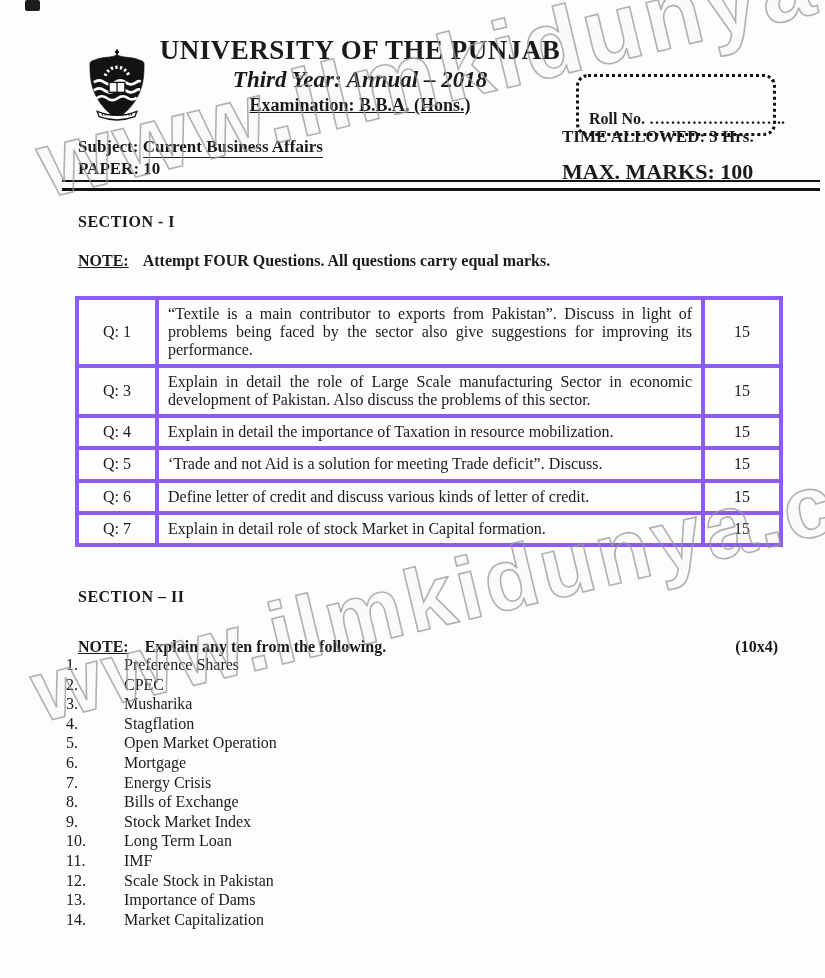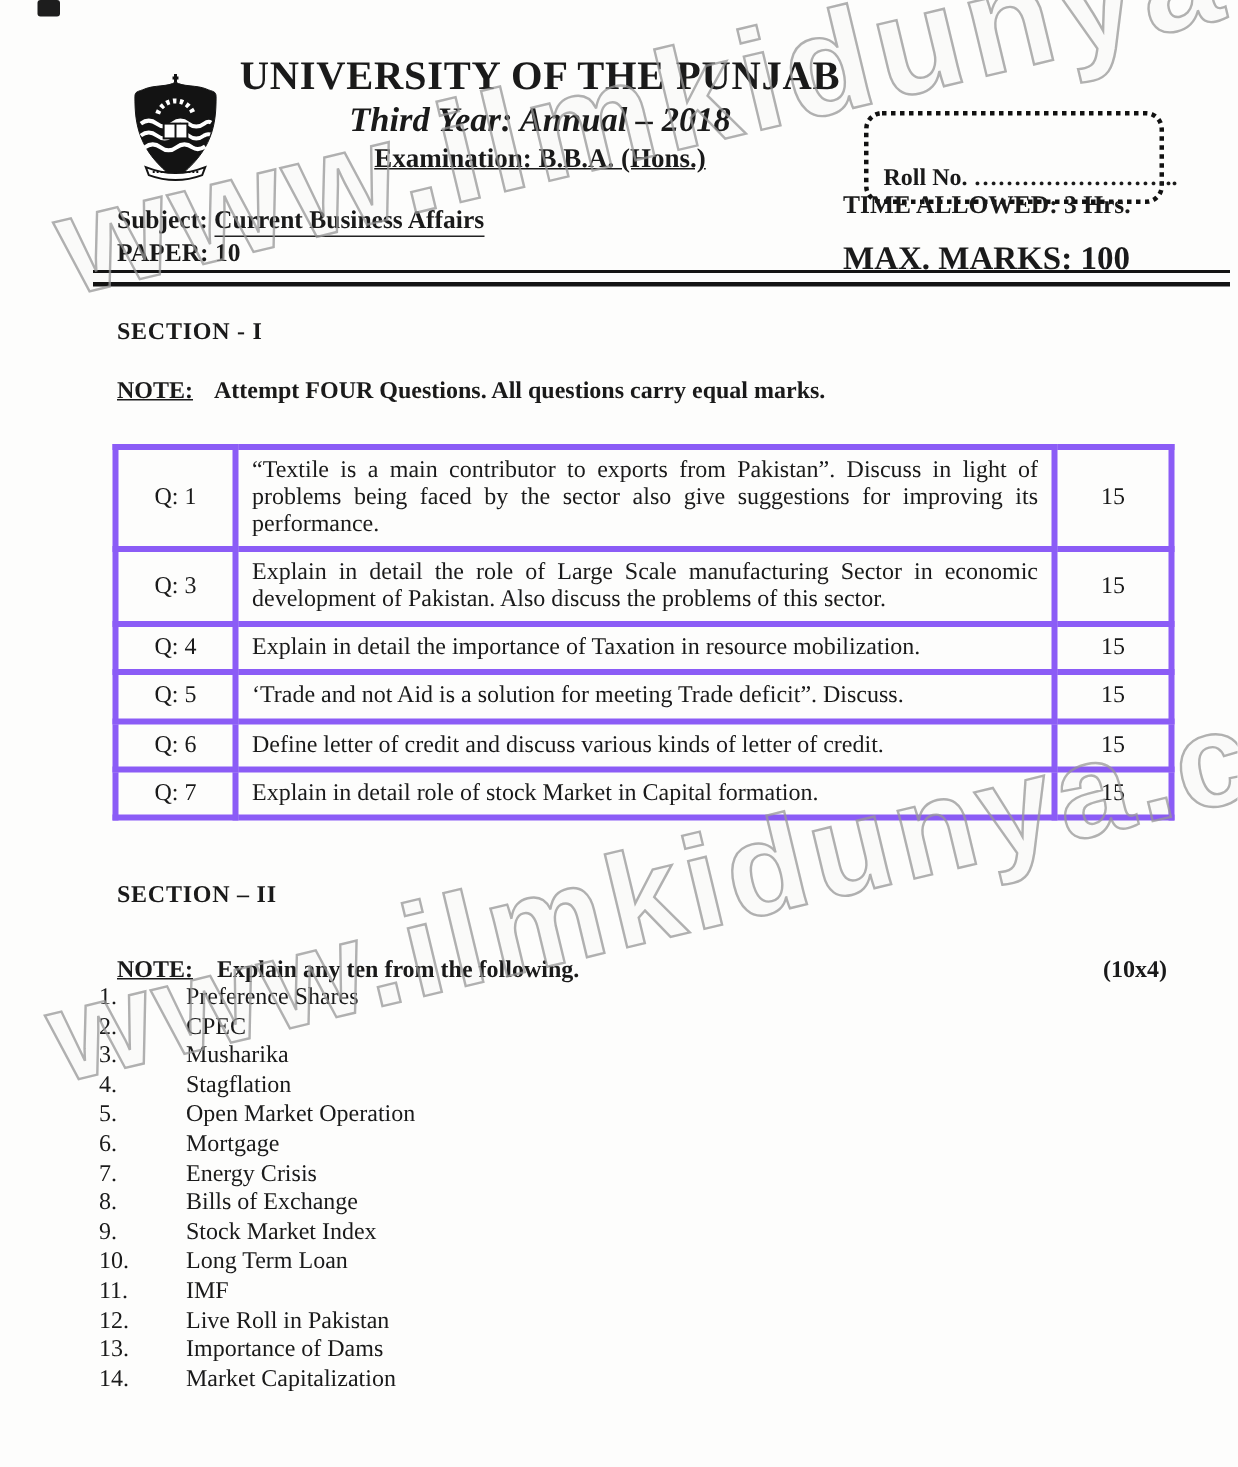--- a/index.html
+++ b/index.html
@@ -233,21 +233,21 @@
   <div class="item-row">
       <span class="item-no">10.</span>
       <span class="item-text">Long Term Loan</span>
     </div>
   <div class="item-row">
       <span class="item-no">11.</span>
       <span class="item-text">IMF</span>
     </div>
   <div class="item-row">
       <span class="item-no">12.</span>
-      <span class="item-text">Live Roll in Pakistan</span>
+      <span class="item-text">Scale Stock in Pakistan</span>
     </div>
   <div class="item-row">
       <span class="item-no">13.</span>
       <span class="item-text">Importance of Dams</span>
     </div>
   <div class="item-row">
       <span class="item-no">14.</span>
       <span class="item-text">Market Capitalization</span>
     </div>
 </div>

